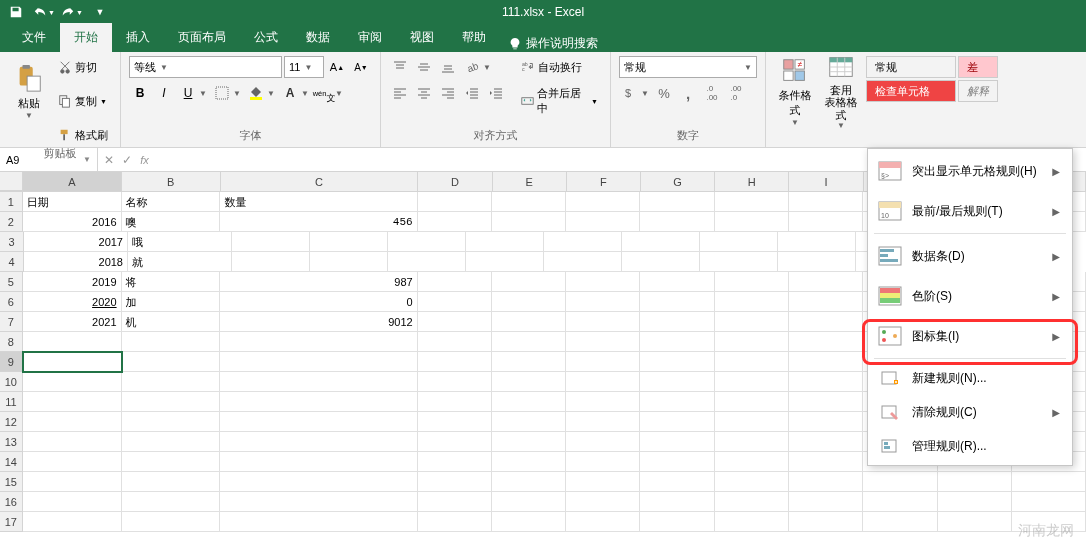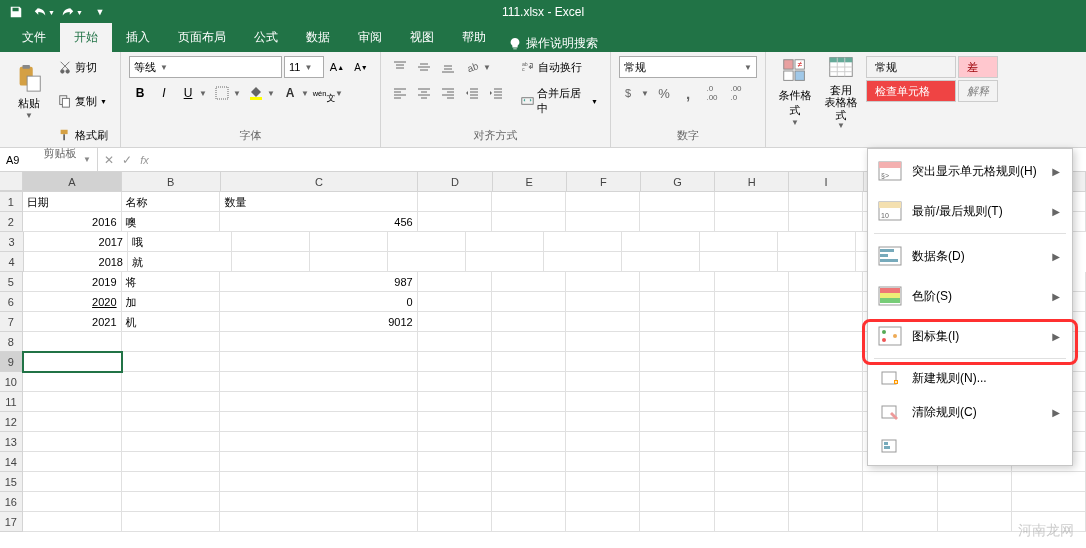--- a/index.html
+++ b/index.html
@@ -381,21 +381,21 @@
         <div class="cell" style="width: 78px;"></div>
         <div class="cell" style="width: 78px;"></div>
         <div class="cell" style="width: 78px;"></div>
         <div class="cell" style="width: 78px;"></div>
         <div class="cell" style="width: 78px;"></div>
       </div>
       <div class="row">
         <div class="row-h">2</div>
         <div class="cell num" style="width: 104px;">2016</div>
         <div class="cell" style="width: 104px;">噢</div>
-        <div class="cell num" style="width: 208px;">456</div>
+        <div class="cell num" style="width: 208px; font-family: Liberation Mono, monospace;">456</div>
         <div class="cell" style="width: 78px;"></div>
         <div class="cell" style="width: 78px;"></div>
         <div class="cell" style="width: 78px;"></div>
         <div class="cell" style="width: 78px;"></div>
         <div class="cell" style="width: 78px;"></div>
         <div class="cell" style="width: 78px;"></div>
         <div class="cell" style="width: 78px;"></div>
         <div class="cell" style="width: 78px;"></div>
         <div class="cell" style="width: 78px;"></div>
       </div>
@@ -707,17 +707,18 @@
     <span class="menu-arrow">▶</span>
   </div>
   <div class="menu-item" style="padding:5px 6px">
     <div class="menu-icon">
         <svg viewBox="0 0 20 16" width="20" height="16">
           <rect x="2" y="2" width="14" height="12" fill="#fff" stroke="#999"></rect>
           <rect x="4" y="4" width="4" height="3" fill="#7ab"></rect>
           <rect x="4" y="8" width="6" height="3" fill="#7ab"></rect>
         </svg>
       </div>
+    <span class="menu-label">管理规则(R)...</span>
   </div>
   <div class="highlight-box" style="top:170px;left:-6px;width:216px;height:46px"></div>
 </div>
 
 <div class="watermark">河南龙网</div>
 
 </body></html>

